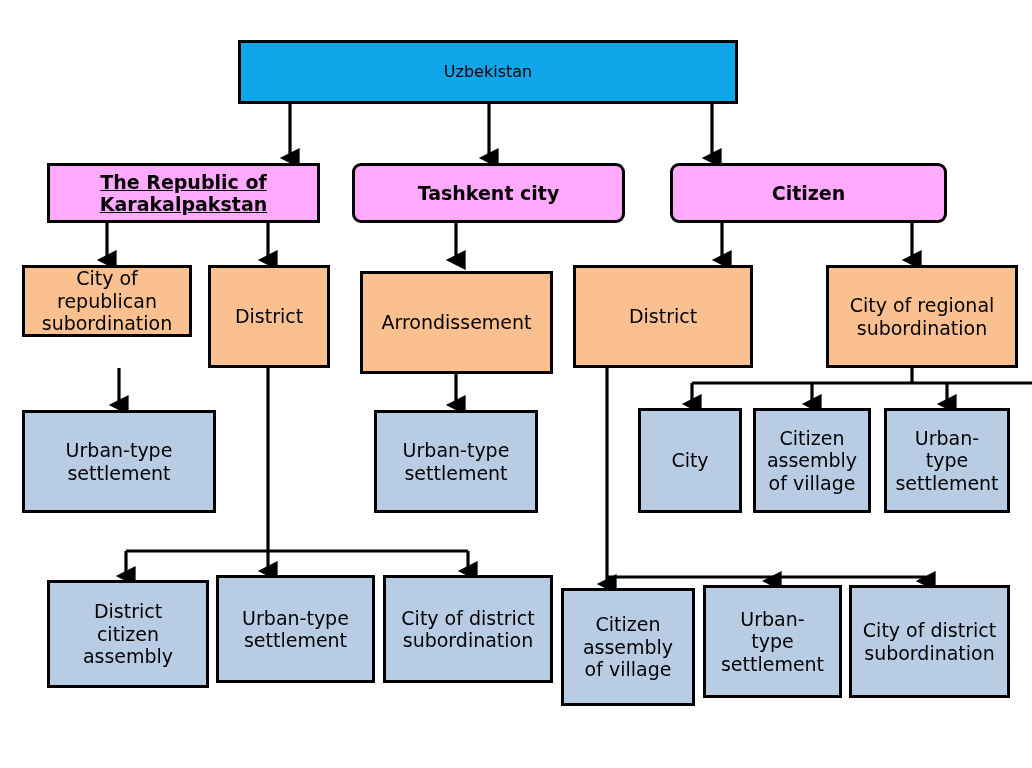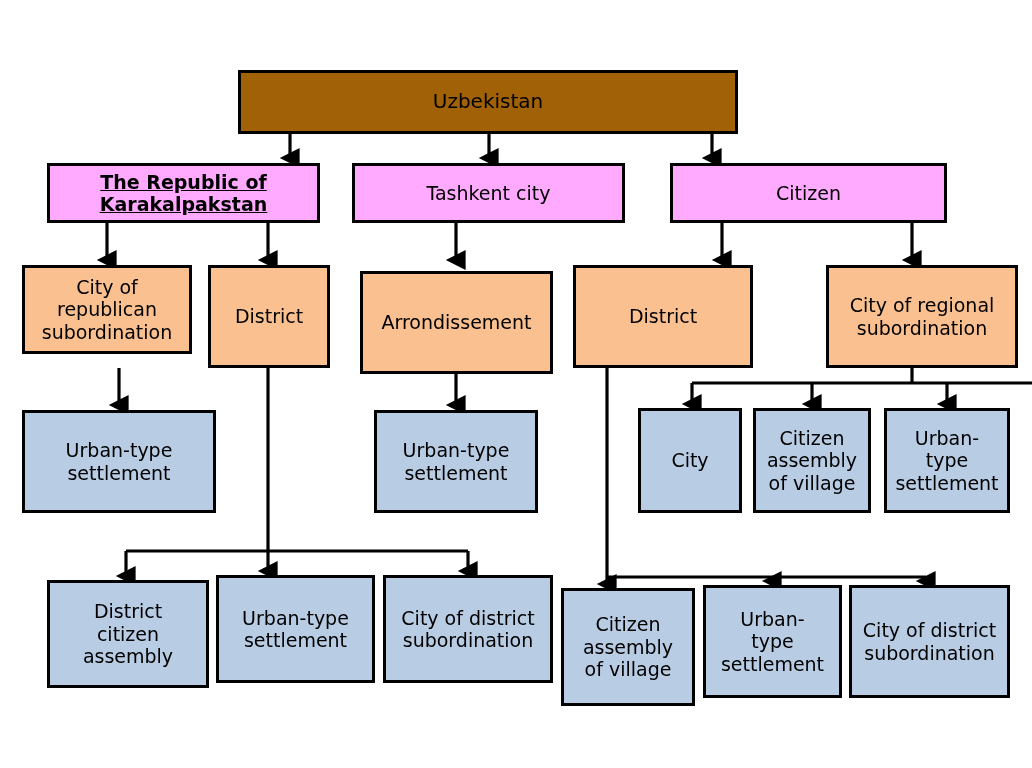--- a/index.html
+++ b/index.html
@@ -34,23 +34,23 @@
     color: #000000;
     line-height: 1.18;
     padding: 2px 4px;
     z-index: 2;
   }
   .node .label {
     display: block;
     width: 100%;
     white-space: pre-line;
   }
-  .lvl-root { background: #a16207; font-size: 20px; margin-top: 30px; }
+  .lvl-root { background: #0ea5e9; font-size: 16px; }
   .lvl-1    { background: #ffaaff; font-size: 19px; font-weight: bold; }
-  .lvl-1.plain { font-weight: normal; }
+  .lvl-1.plain { font-weight: bold; border-radius: 9px; }
   .lvl-2    { background: #fac090; font-size: 19px; }
   .lvl-3    { background: #b8cce4; font-size: 19px; }
 </style>
 </head>
 <body>
 
 <div id="root">
 
   <svg id="edges" viewBox="0 0 1032 768" width="1032" height="768" xmlns="http://www.w3.org/2000/svg">
     <defs>
@@ -94,21 +94,21 @@
       <div class="node lvl-1" style="left: 47px; top: 163px; width: 273px; height: 60px; text-decoration: underline;">
         <span class="label">The Republic of
 Karakalpakstan</span>
       </div>
       <div class="node lvl-1 plain" style="left: 352px; top: 163px; width: 273px; height: 60px;">
         <span class="label">Tashkent city</span>
       </div>
       <div class="node lvl-1 plain" style="left: 670px; top: 163px; width: 277px; height: 60px;">
         <span class="label">Citizen</span>
       </div>
-      <div class="node lvl-2" style="left: 22px; top: 265px; width: 170px; height: 89px;">
+      <div class="node lvl-2" style="left: 22px; top: 265px; width: 170px; height: 72px;">
         <span class="label">City of
 republican
 subordination</span>
       </div>
       <div class="node lvl-2" style="left: 208px; top: 265px; width: 122px; height: 103px;">
         <span class="label">District</span>
       </div>
       <div class="node lvl-2" style="left: 360px; top: 271px; width: 193px; height: 103px;">
         <span class="label">Arrondissement</span>
       </div>

